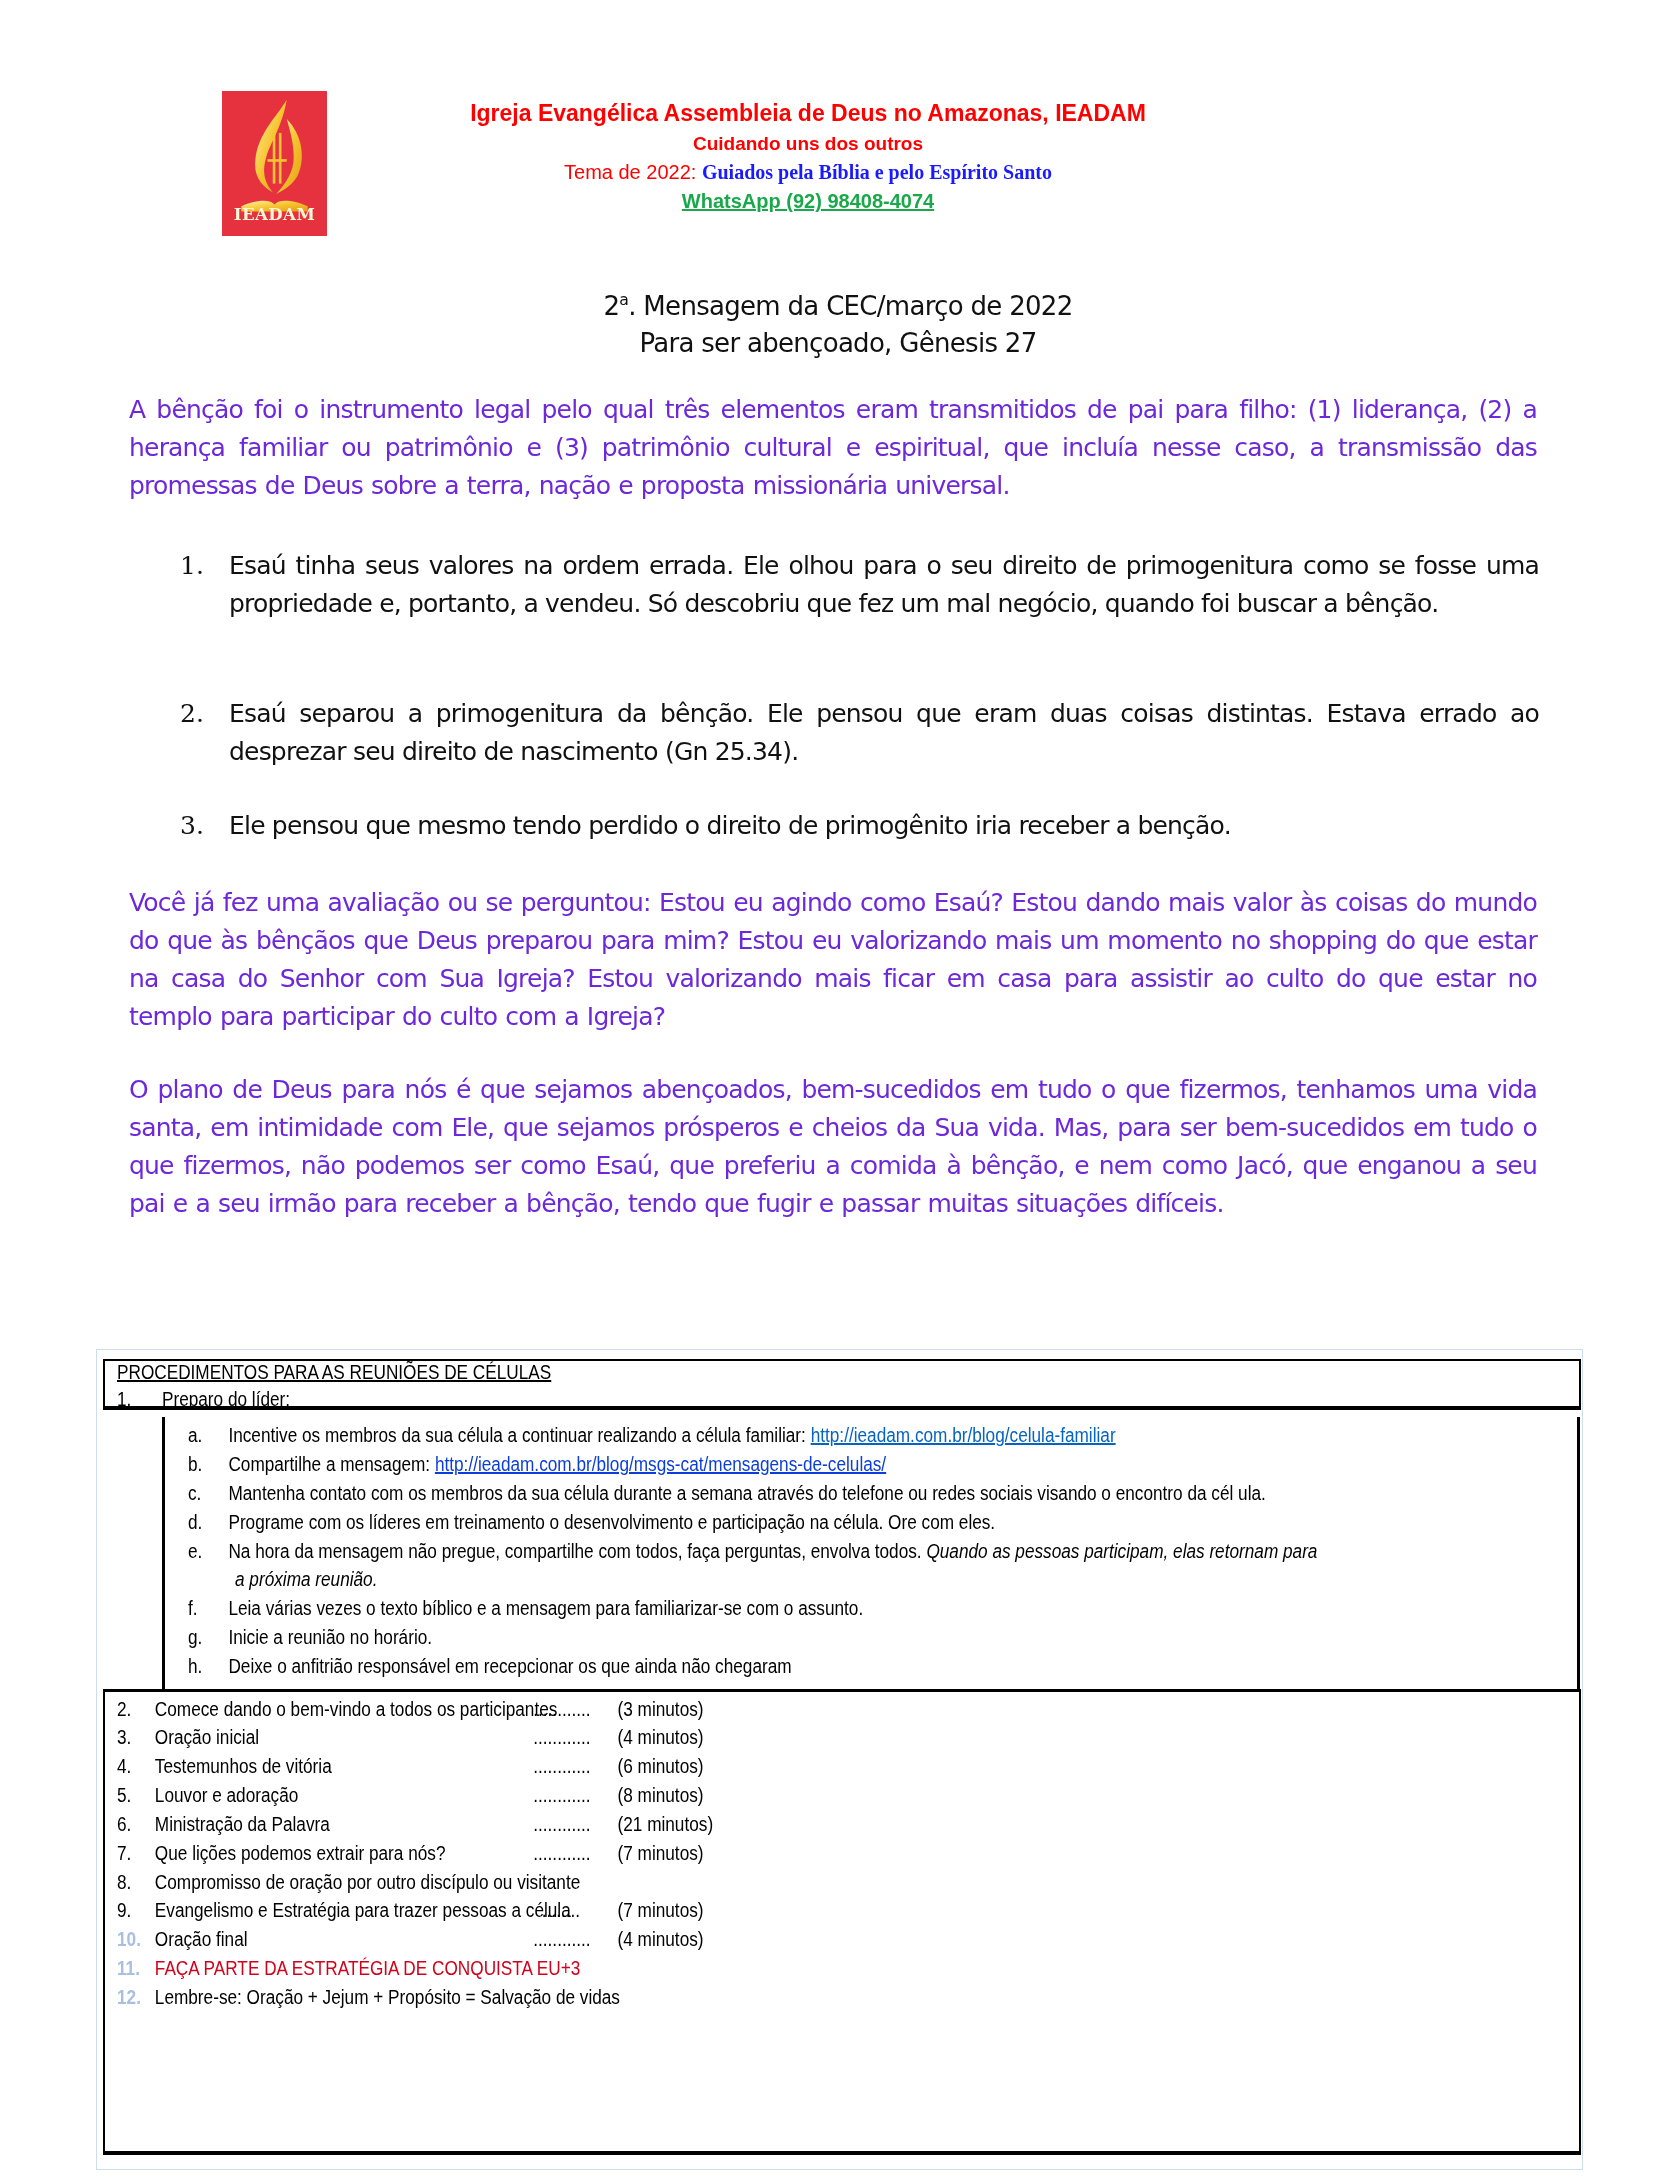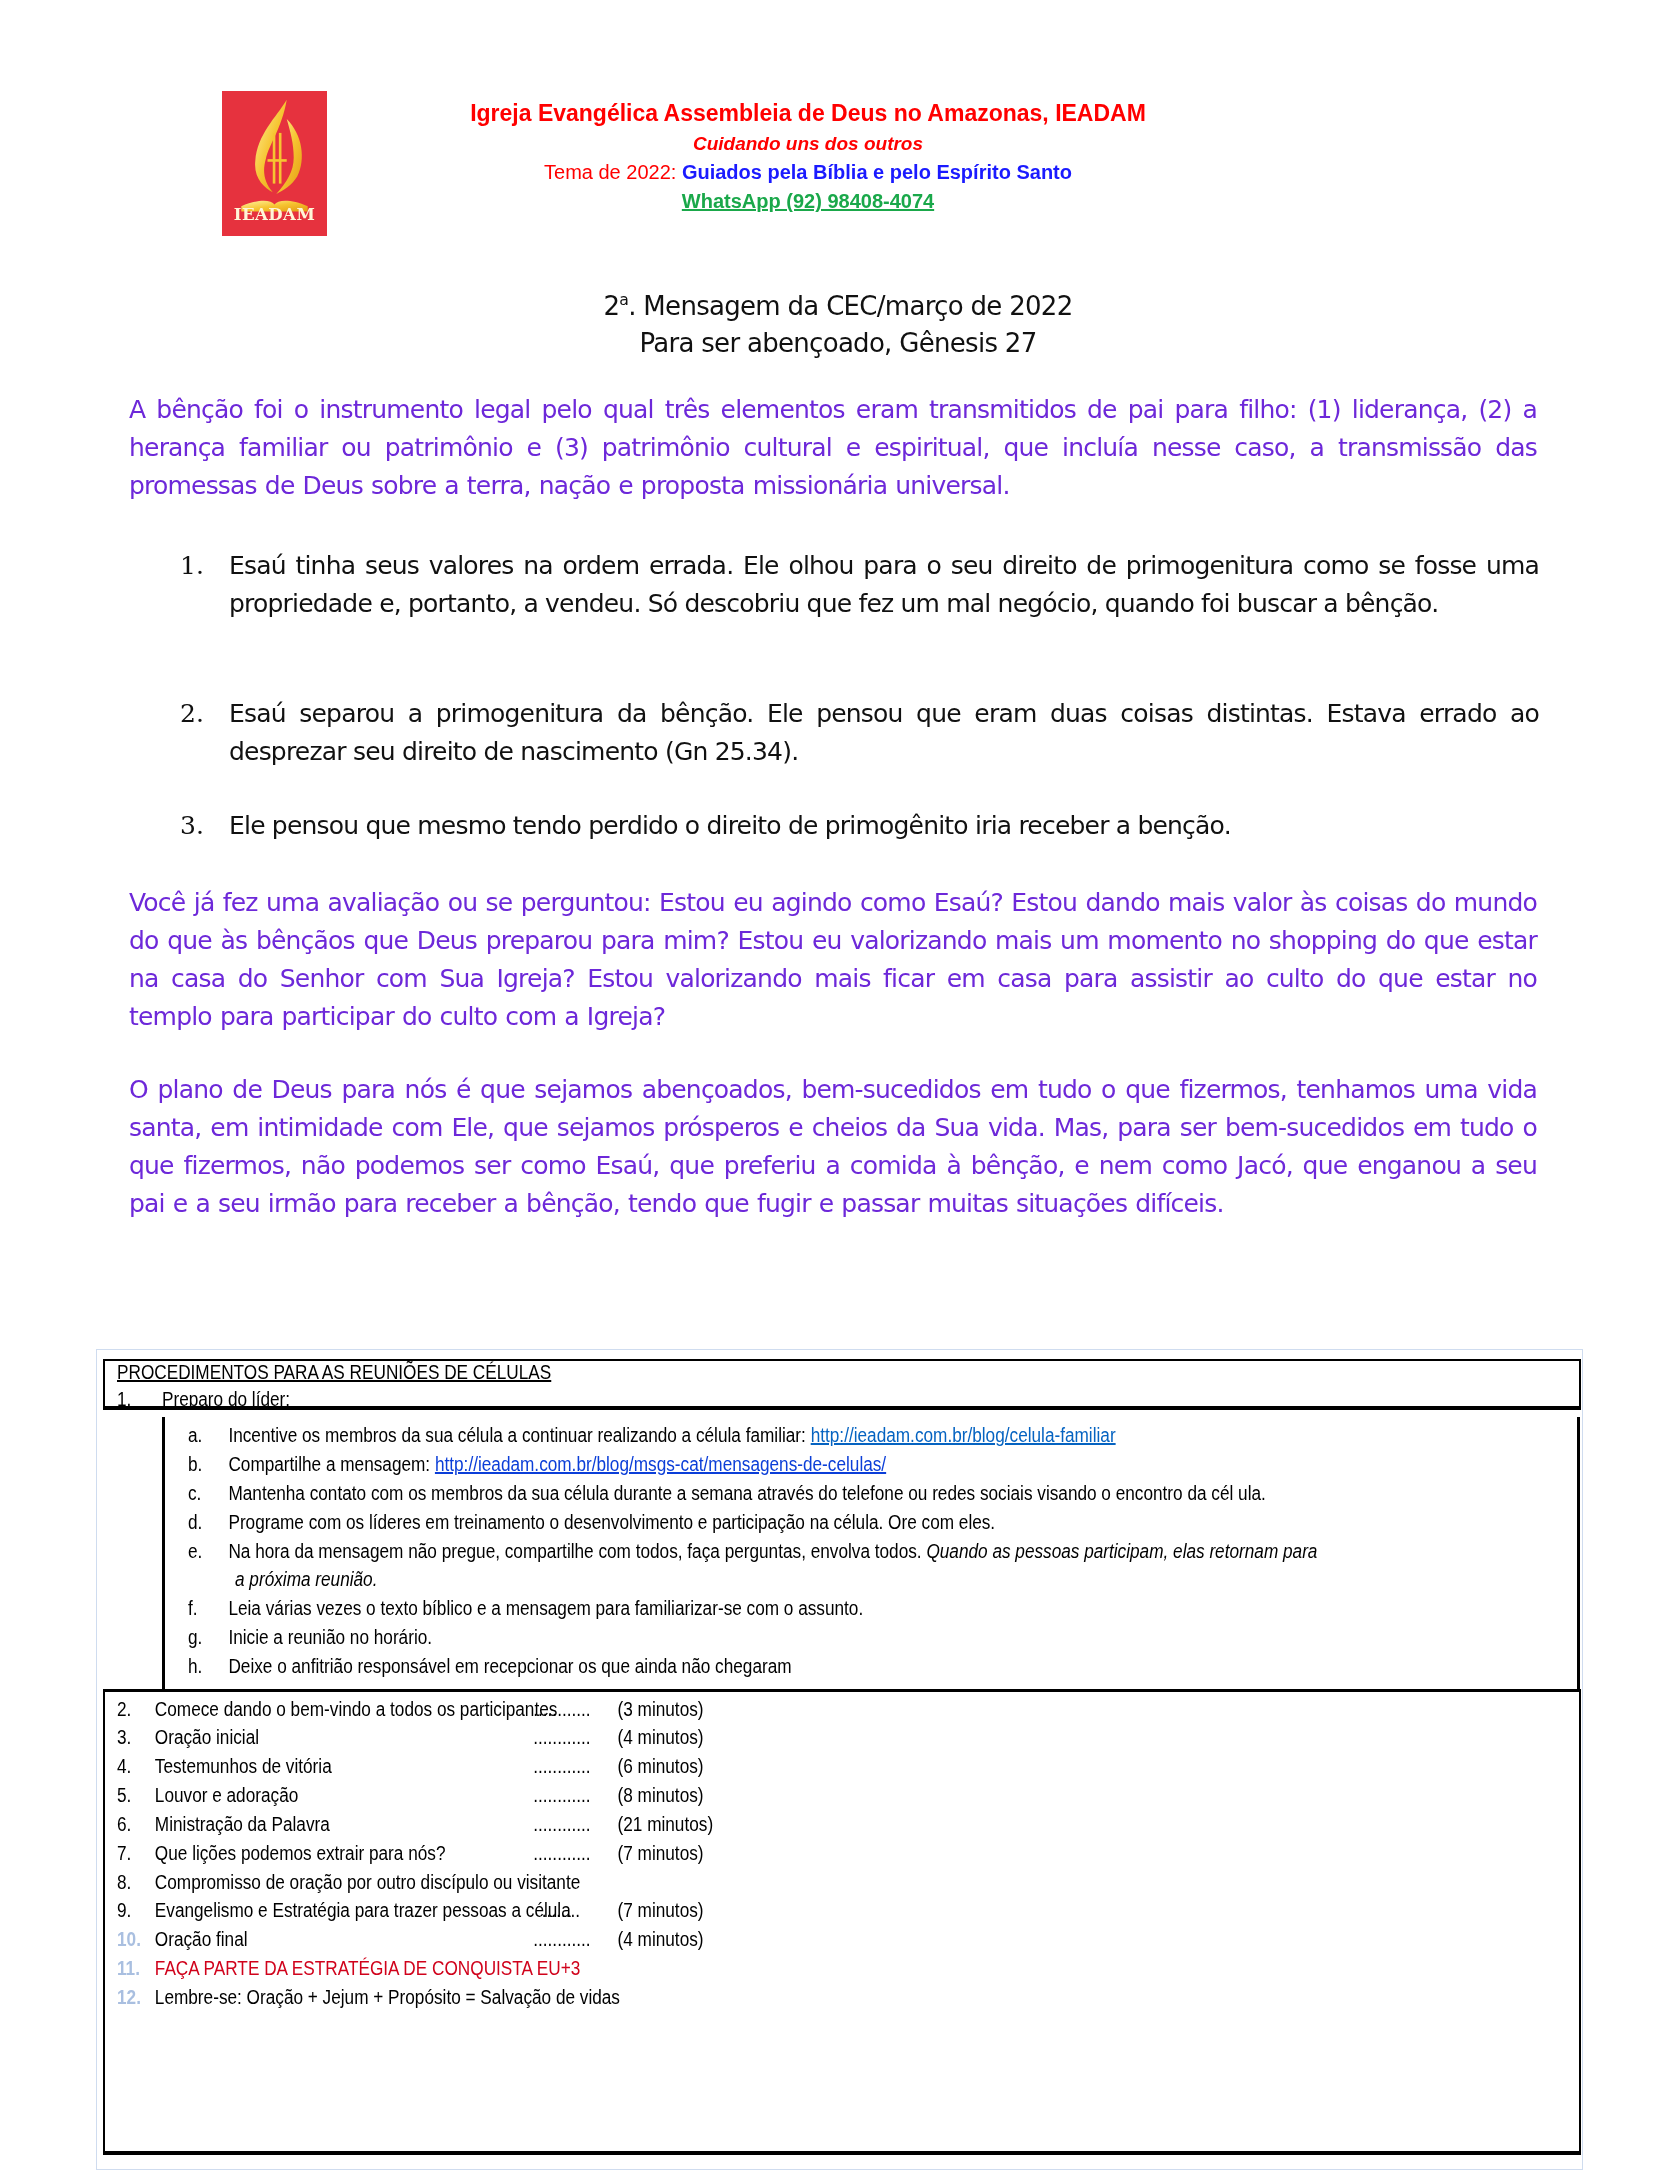--- a/index.html
+++ b/index.html
@@ -14,23 +14,23 @@
   .logo .logo-text {
     position: absolute; left: 0; right: 0; bottom: 12.2px; text-align: center;
     font-family: "DejaVu Serif", serif; font-weight: bold; font-size: 16.6px;
     color: #fff6d8; letter-spacing: 0.4px;
   }
   .header {
     position: absolute; left: 367px; top: 98px; width: 882px; text-align: center;
     font-family: "Liberation Sans", sans-serif; font-size: 20px; line-height: 29px;
   }
   .header .church { color: #ff0000; font-weight: bold; font-size: 23px; line-height: 31px; }
-  .header .motto { color: #ff0000; font-weight: bold; font-size: 19px; font-style: italic; }
+  .header .motto { color: #ff0000; font-weight: bold; font-size: 19px; }
   .header .theme-label { color: #ff0000; }
-  .header .theme-value { color: #1a1aff; font-weight: bold; }
+  .header .theme-value { color: #1a1aff; font-weight: bold; font-family: Liberation Serif, serif; }
   .header a { color: #0000ee; text-decoration: underline; }
   .header .whats { color: #1aa84a; font-weight: bold; text-decoration: underline; }
 
   
   .titles {
     position: absolute; left: 122px; top: 281px; width: 1432px; text-align: center;
     font-family: "DejaVu Sans", sans-serif; font-size: 26px; line-height: 37px; color: #111;
     letter-spacing: -0.7px;
   }
   .titles sup { font-size: 15.7px; }

